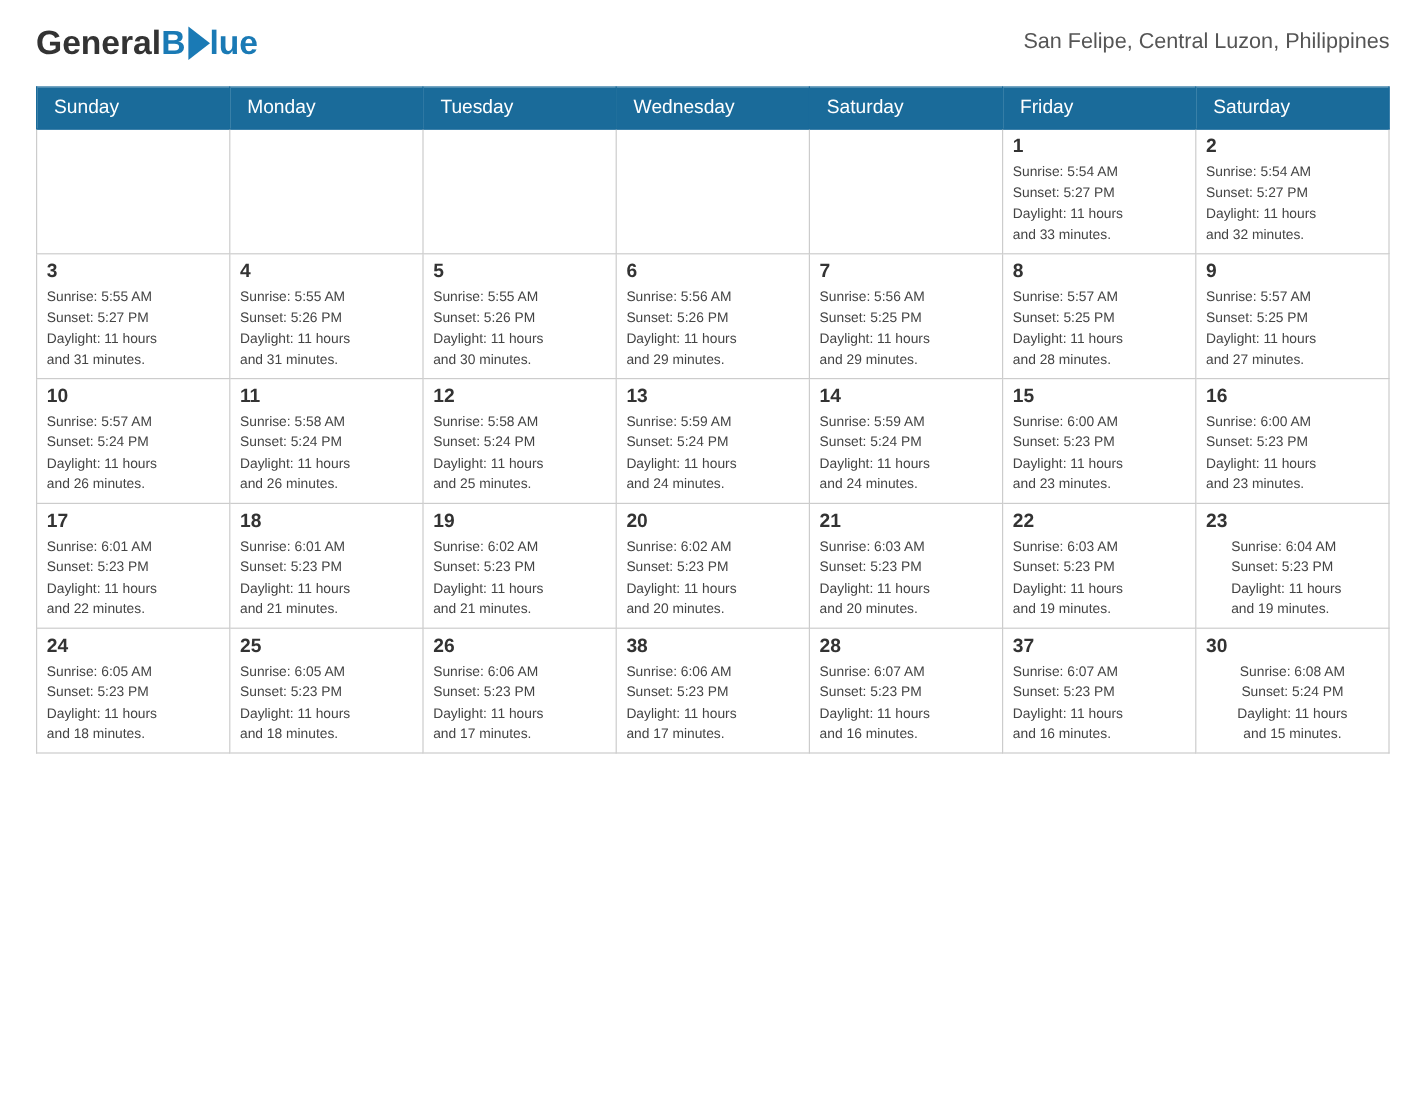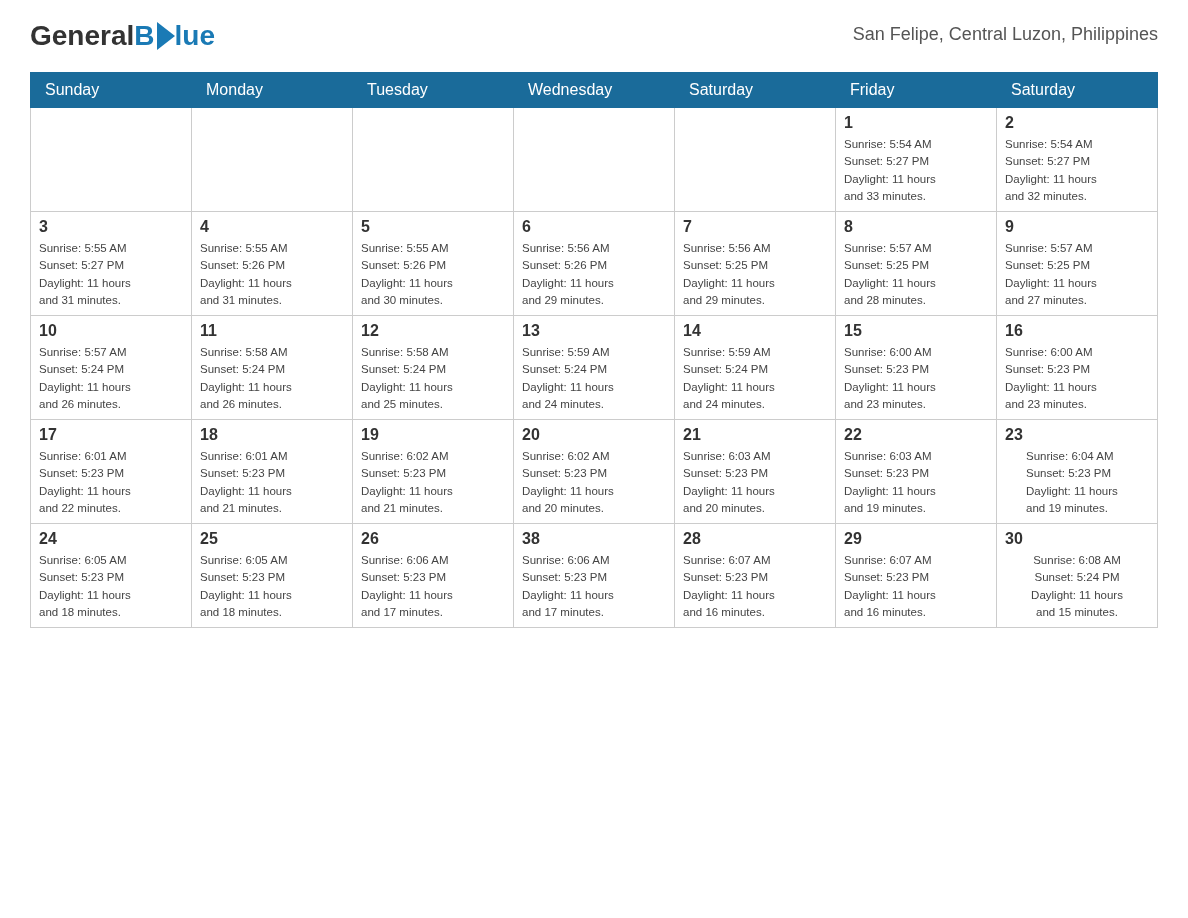--- a/index.html
+++ b/index.html
@@ -337,21 +337,21 @@
 and 17 minutes.</div>
         </td>
         <td>
           <span class="day-number">28</span>
           <div class="day-info" style="white-space: pre-line;">Sunrise: 6:07 AM
 Sunset: 5:23 PM
 Daylight: 11 hours
 and 16 minutes.</div>
         </td>
         <td>
-          <span class="day-number">29</span>
+          <span class="day-number">37</span>
           <div class="day-info" style="white-space: pre-line;">Sunrise: 6:07 AM
 Sunset: 5:23 PM
 Daylight: 11 hours
 and 16 minutes.</div>
         </td>
         <td>
           <span class="day-number">30</span>
           <div class="day-info" style="white-space: pre-line; text-align: center;">Sunrise: 6:08 AM
 Sunset: 5:24 PM
 Daylight: 11 hours

